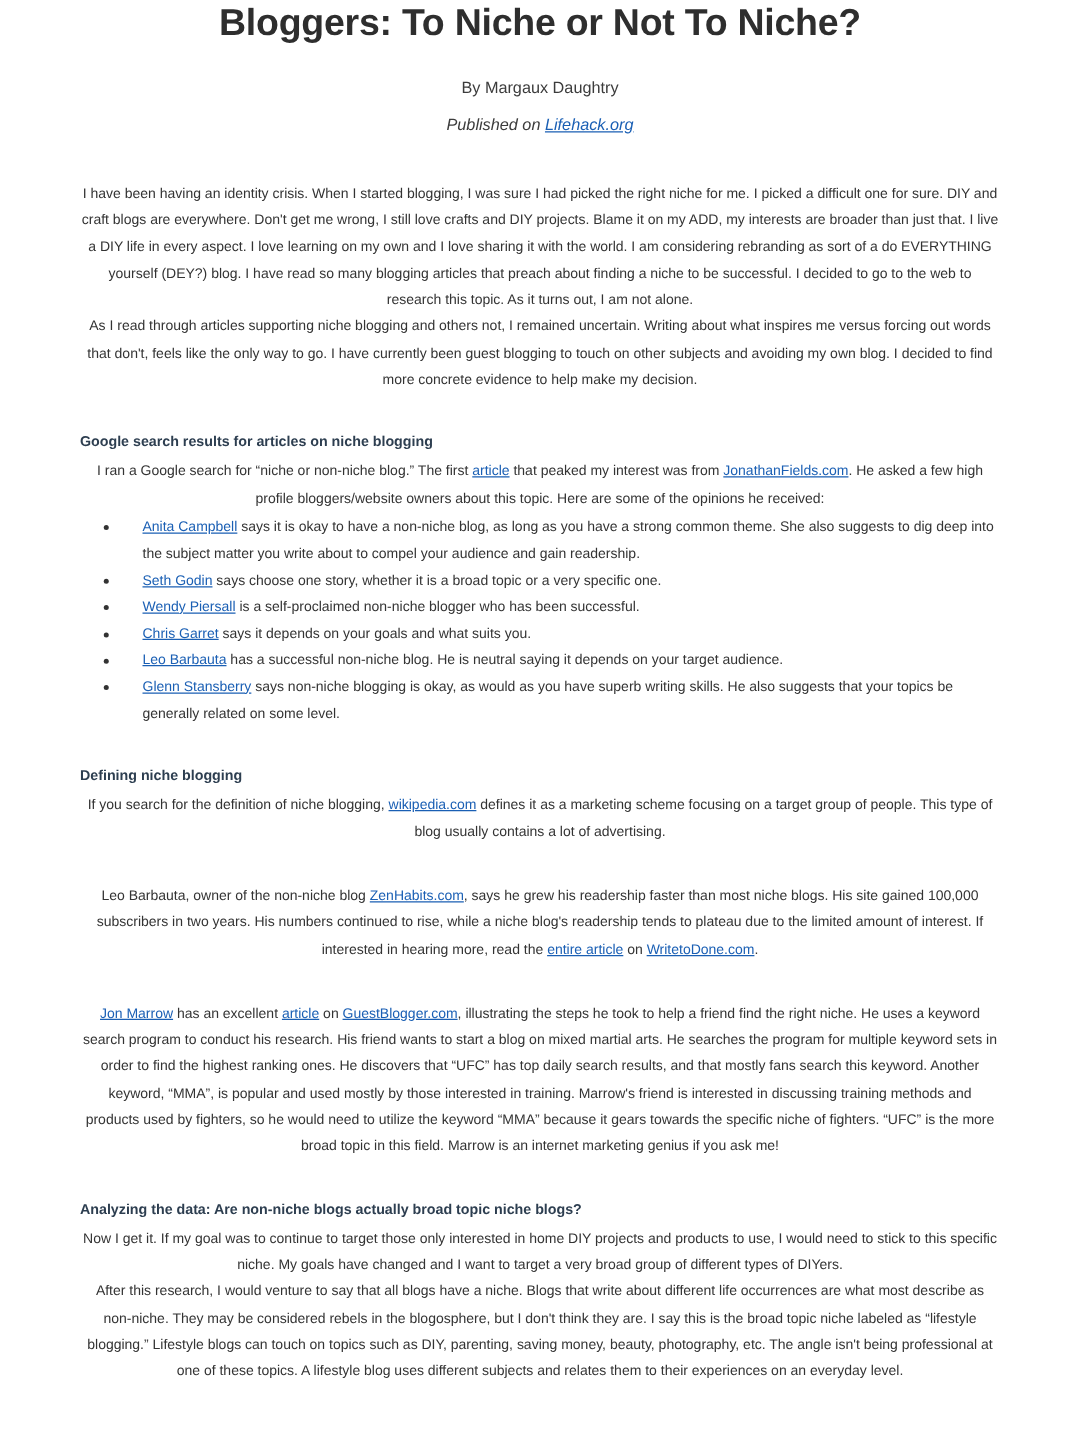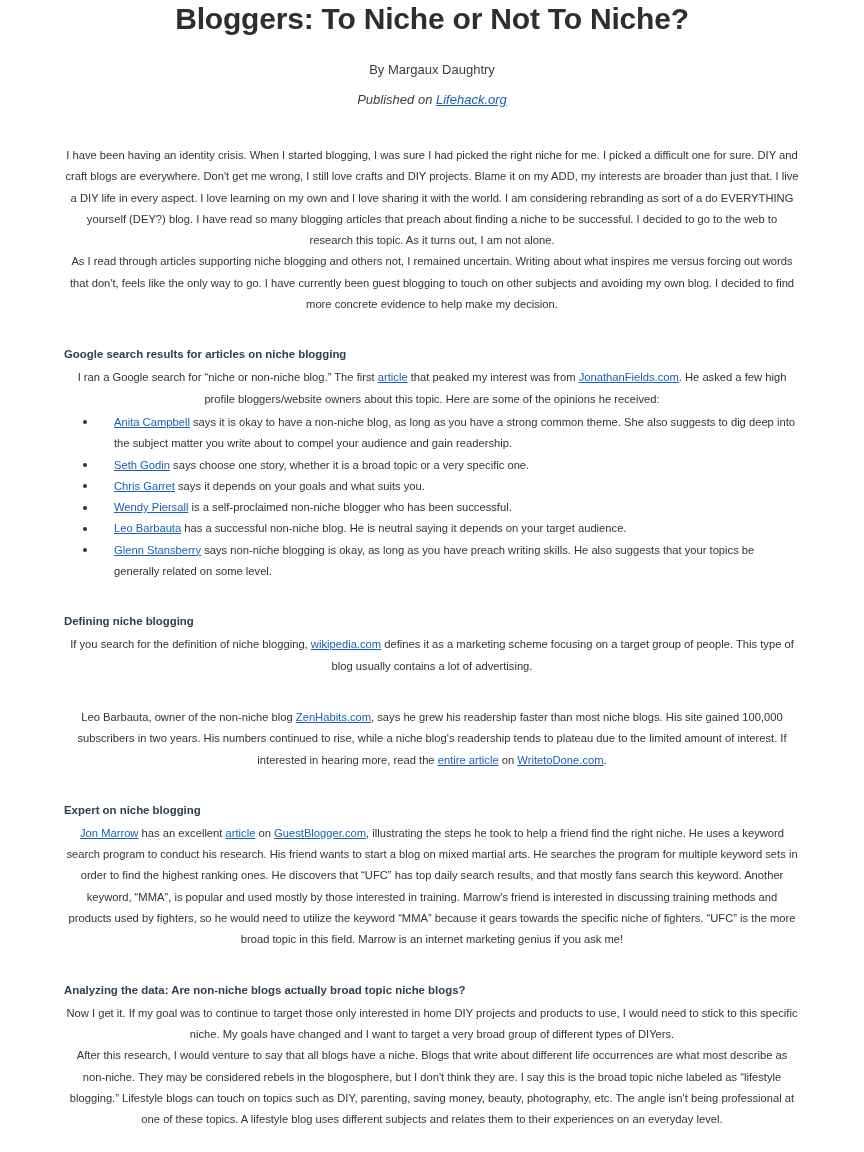--- a/index.html
+++ b/index.html
@@ -129,45 +129,44 @@
       <p class="para"><span>I ran a Google search for “niche or non-niche blog.” The first </span><a class="lnk" href="#">article</a><span> that peaked my interest was from </span><a class="lnk" href="#">JonathanFields.com</a><span>. He asked a few high profile bloggers/website owners about this topic. Here are some of the opinions he received:</span></p>
 
       <ul class="bullets">
         <li>
           <span class="bullet-dot"></span><a class="lnk" href="#">Anita Campbell</a><span> says it is okay to have a non-niche blog, as long as you have a strong common theme. She also suggests to dig deep into the subject matter you write about to compel your audience and gain readership.</span>
         </li>
         <li>
           <span class="bullet-dot"></span><a class="lnk" href="#">Seth Godin</a><span> says choose one story, whether it is a broad topic or a very specific one.</span>
         </li>
         <li>
-          <span class="bullet-dot"></span><a class="lnk" href="#">Chris Garret</a><span> says it depends on your goals and what suits you.</span>
+          <span class="bullet-dot"></span><a class="lnk" href="#">Wendy Piersall</a><span> is a self-proclaimed non-niche blogger who has been successful.</span>
         </li>
         <li>
-          <span class="bullet-dot"></span><a class="lnk" href="#">Wendy Piersall</a><span> is a self-proclaimed non-niche blogger who has been successful.</span>
+          <span class="bullet-dot"></span><a class="lnk" href="#">Chris Garret</a><span> says it depends on your goals and what suits you.</span>
         </li>
         <li>
           <span class="bullet-dot"></span><a class="lnk" href="#">Leo Barbauta</a><span> has a successful non-niche blog. He is neutral saying it depends on your target audience.</span>
         </li>
         <li>
-          <span class="bullet-dot"></span><a class="lnk" href="#">Glenn Stansberry</a><span> says non-niche blogging is okay, as long as you have preach writing skills. He also suggests that your topics be generally related on some level.</span>
+          <span class="bullet-dot"></span><a class="lnk" href="#">Glenn Stansberry</a><span> says non-niche blogging is okay, as would as you have superb writing skills. He also suggests that your topics be generally related on some level.</span>
         </li>
       </ul>
     </div>
 
     <div class="section">
       <h2 class="section-heading">Defining niche blogging</h2>
       <p class="para"><span>If you search for the definition of niche blogging, </span><a class="lnk" href="#">wikipedia.com</a><span> defines it as a marketing scheme focusing on a target group of people. This type of blog usually contains a lot of advertising.</span></p>
     </div>
 
     <div class="section">
       <p class="para"><span>Leo Barbauta, owner of the non-niche blog </span><a class="lnk" href="#">ZenHabits.com</a><span>, says he grew his readership faster than most niche blogs. His site gained 100,000 subscribers in two years. His numbers continued to rise, while a niche blog's readership tends to plateau due to the limited amount of interest. If interested in hearing more, read the </span><a class="lnk" href="#">entire article</a><span> on </span><a class="lnk" href="#">WritetoDone.com</a><span>.</span></p>
     </div>
 
     <div class="section">
-      <h2 class="section-heading">Expert on niche blogging</h2>
       <p class="para"><a class="lnk" href="#">Jon Marrow</a><span> has an excellent </span><a class="lnk" href="#">article</a><span> on </span><a class="lnk" href="#">GuestBlogger.com</a><span>, illustrating the steps he took to help a friend find the right niche. He uses a keyword search program to conduct his research. His friend wants to start a blog on mixed martial arts. He searches the program for multiple keyword sets in order to find the highest ranking ones. He discovers that “UFC” has top daily search results, and that mostly fans search this keyword. Another keyword, “MMA”, is popular and used mostly by those interested in training. Marrow's friend is interested in discussing training methods and products used by fighters, so he would need to utilize the keyword “MMA” because it gears towards the specific niche of fighters. “UFC” is the more broad topic in this field. Marrow is an internet marketing genius if you ask me!</span></p>
     </div>
 
     <div class="section">
       <h2 class="section-heading">Analyzing the data: Are non-niche blogs actually broad topic niche blogs?</h2>
       <p class="para">Now I get it. If my goal was to continue to target those only interested in home DIY projects and products to use, I would need to stick to this specific niche. My goals have changed and I want to target a very broad group of different types of DIYers.</p>
       <p class="para">After this research, I would venture to say that all blogs have a niche. Blogs that write about different life occurrences are what most describe as non-niche. They may be considered rebels in the blogosphere, but I don't think they are. I say this is the broad topic niche labeled as “lifestyle blogging.” Lifestyle blogs can touch on topics such as DIY, parenting, saving money, beauty, photography, etc. The angle isn't being professional at one of these topics. A lifestyle blog uses different subjects and relates them to their experiences on an everyday level.</p>
 
     </div>
 

